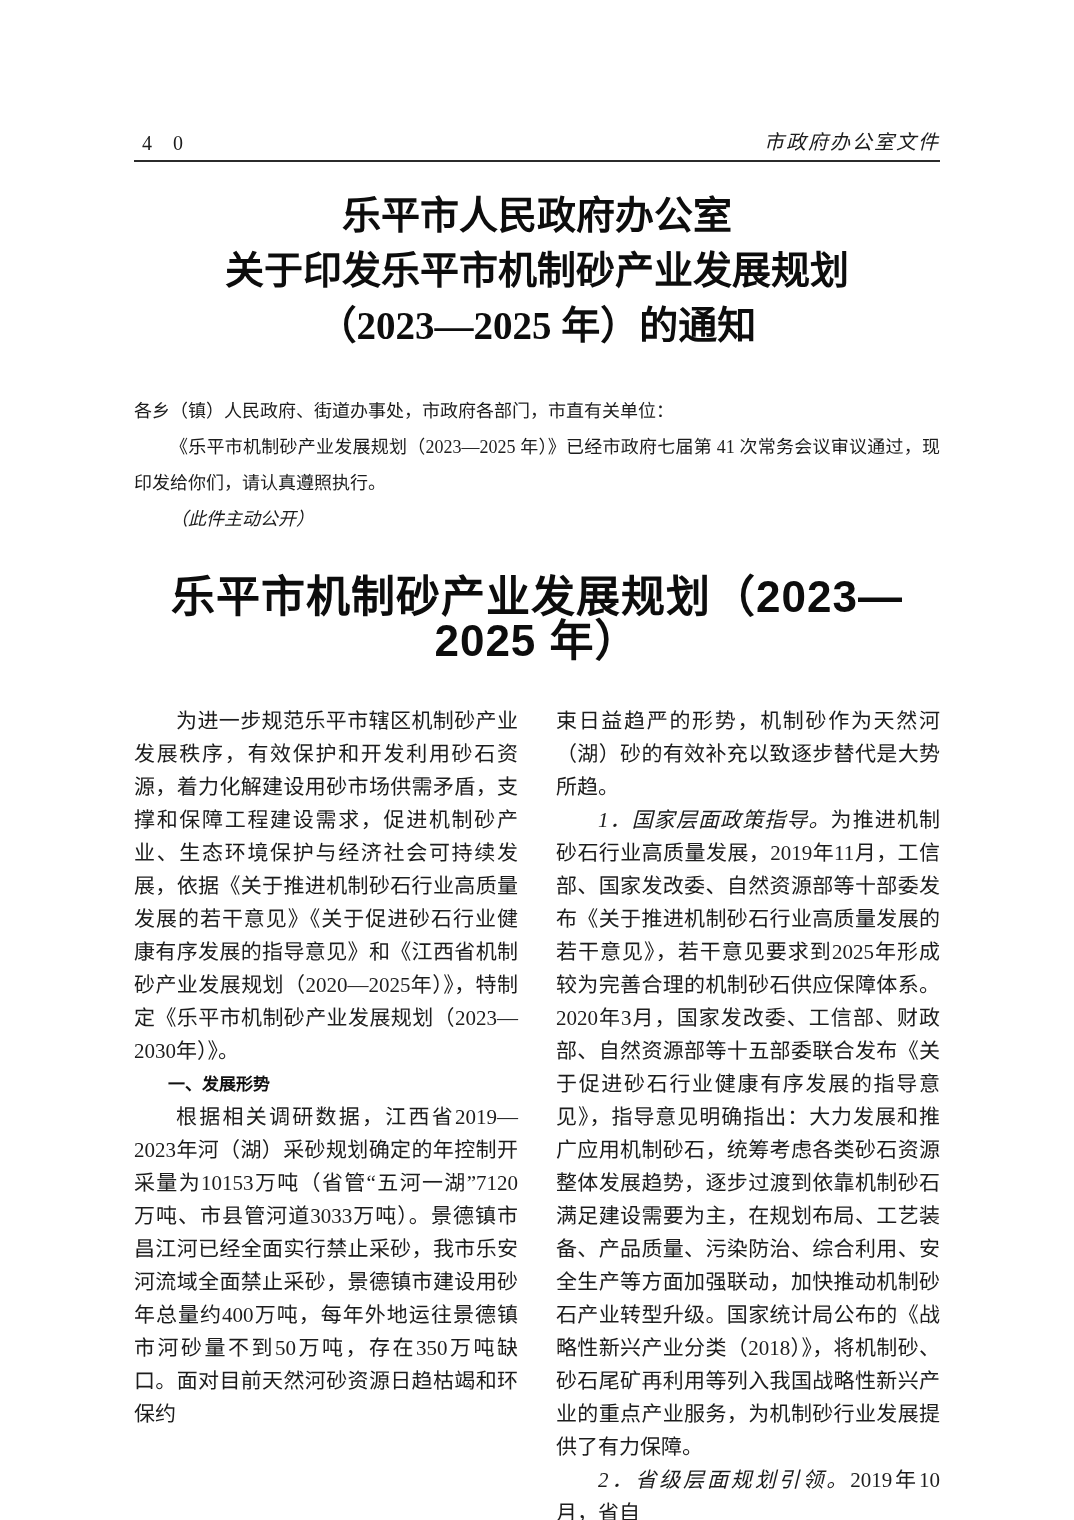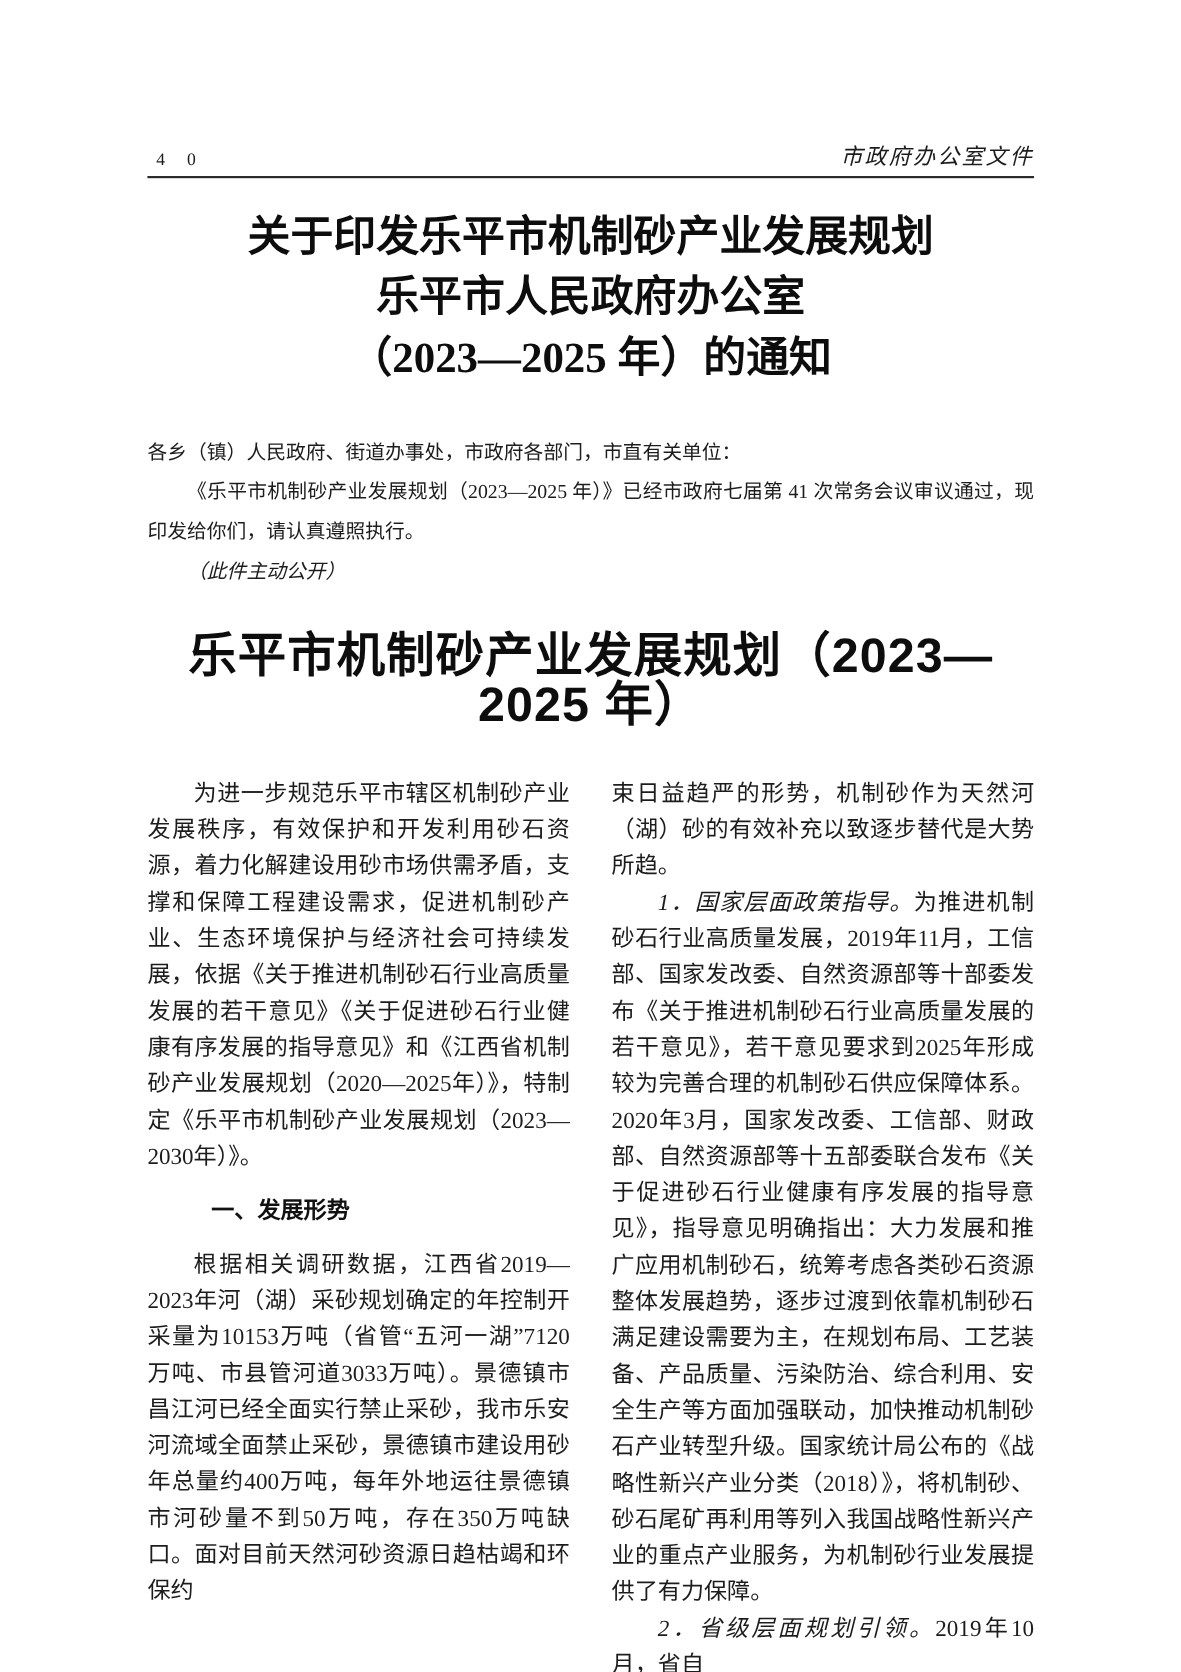--- a/index.html
+++ b/index.html
@@ -23,21 +23,21 @@
   }
   
   .page-header {
     display: flex;
     justify-content: space-between;
     align-items: flex-end;
     border-bottom: 2px solid #2b2b2b;
     padding-bottom: 5px;
   }
   .page-number {
-    font-size: 16px;
+    font-size: 20px;
     letter-spacing: 8px;
     padding-left: 8px;
   }
   .header-right {
     font-size: 20px;
     letter-spacing: 2px;
   }
   
   .kaiti {
     font-style: italic;
@@ -88,43 +88,43 @@
     margin-top: 42px;
   }
   .col {
     flex: 1 1 0;
     font-size: 21px;
     line-height: 33px;
     text-align: justify;
   }
   .col p { margin: 0; }
   .col-heading {
-    margin: 16px;
-    font-size: 21px;
+    margin: 0;
+    font-size: 17px;
     line-height: 33px;
     text-indent: 2em;
     font-weight: 700;
     font-family: "Liberation Sans", sans-serif;
     color: #111;
   }
   .lead { font-weight: 400; }
 </style>
 </head>
 <body>
 
 <div class="page">
 
   <header class="page-header">
     <span class="page-number">4 0</span>
     <span class="header-right kaiti">市政府办公室文件</span>
   </header>
 
   <h1 class="doc-title">
+    <span class="title-line">乐平市人民政府办公室</span>
     <span class="title-line">关于印发乐平市机制砂产业发展规划</span>
-    <span class="title-line">乐平市人民政府办公室</span>
     <span class="title-line">（2023—2025 年）的通知</span>
   </h1>
 
 
   <section class="notice">
     <p>各乡（镇）人民政府、街道办事处，市政府各部门，市直有关单位：</p>
     <p class="indent">《乐平市机制砂产业发展规划（2023—2025 年）》已经市政府七届第 41 次常务会议审议通过，现印发给你们，请认真遵照执行。</p>
     <p class="indent kaiti">（此件主动公开）</p>
   </section>
 

